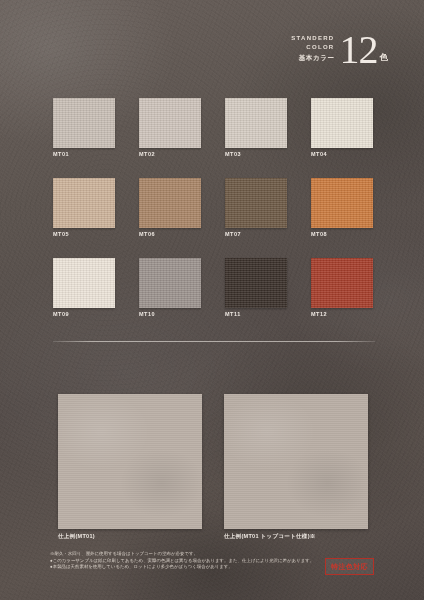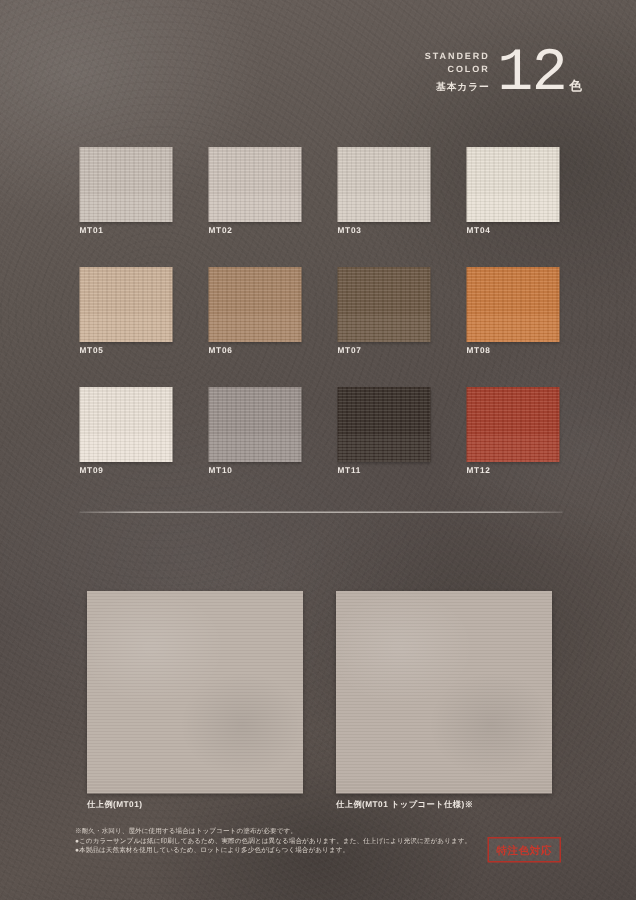--- a/index.html
+++ b/index.html
@@ -45,21 +45,21 @@
     color:#e6ded6; font-size:6px; letter-spacing:1.3px;
     line-height:8.5px; font-weight:700;
   }
   .hdr-jp {
     color:#ece5dd; font-size:6.5px; letter-spacing:.6px;
     margin-top:3px; font-weight:700;
   }
   .hdr-num {
     color:#f0eae4; font-size:40px; line-height:34px;
     font-weight:300; letter-spacing:-1px;
-    font-family:Liberation Mono, monospace;
+    font-family:Liberation Serif, serif;
   }
   .hdr-iro { color:#ece5dd; font-size:8.5px; font-weight:700; margin-left:2px; padding-bottom:3px; }
 
   
   .grid {
     position:absolute; left:53px; top:98px;
     width:322px;
     display:grid;
     grid-template-columns:repeat(4, 62px);
     grid-column-gap:24px;

